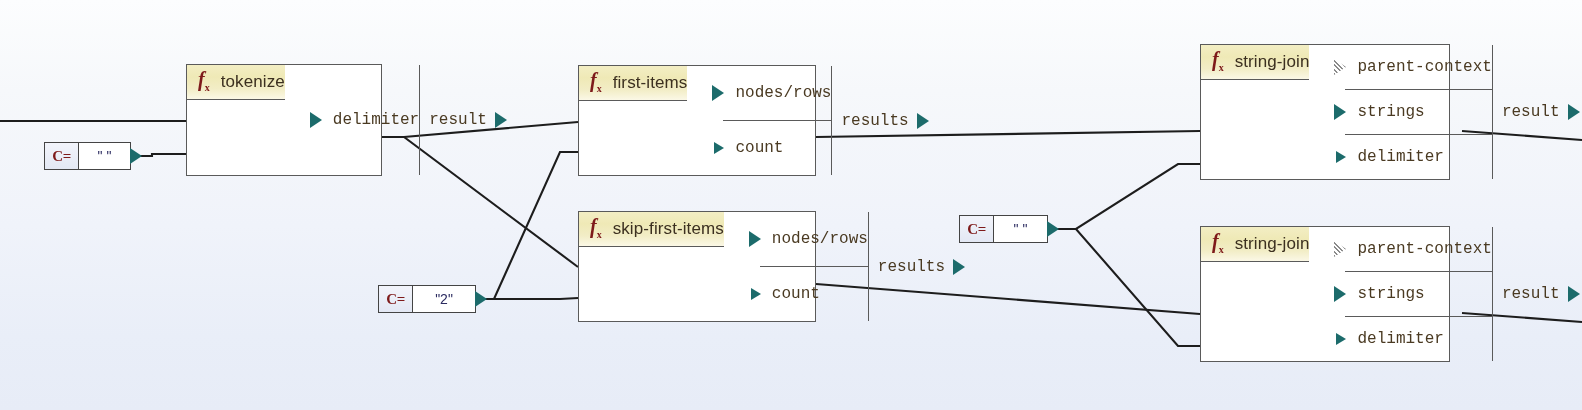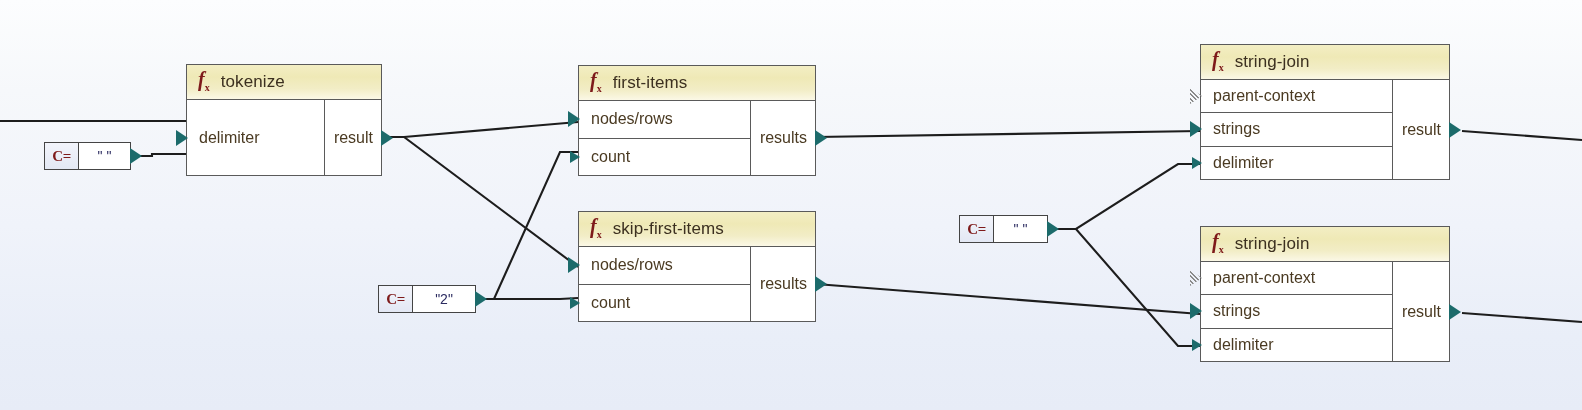--- a/index.html
+++ b/index.html
@@ -36,21 +36,22 @@
     stroke-width: 2.1;
   }
 
   
   .fnode {
     position: absolute;
     box-sizing: border-box;
     border: 1.4px solid #5a5a5a;
     background: #ffffff;
     display: flex;
-    flex-direction: column;
+    flex-direction: row;
+    gap: 36px;
   }
   .fnode-head {
     box-sizing: border-box;
     height: 35px;
     border-bottom: 1.4px solid #5a5a5a;
     background: linear-gradient(to bottom, #f3eec4 0%, #efe9b6 35%, #f2edc6 70%, #fbf8e6 100%);
     display: flex;
     align-items: center;
     padding-left: 11px;
     gap: 11px;
@@ -74,20 +75,21 @@
     font-size: 17px;
     color: #3c3020;
     letter-spacing: .1px;
     white-space: nowrap;
     text-align: right;
   }
 
   .fnode-body {
     display: flex;
     flex: 1 1 auto;
+    font-family: Liberation Mono, monospace;
   }
   .params {
     display: flex;
     flex-direction: column;
     flex: 1 1 auto;
   }
   .param {
     box-sizing: border-box;
     flex: 1 1 0;
     display: flex;

